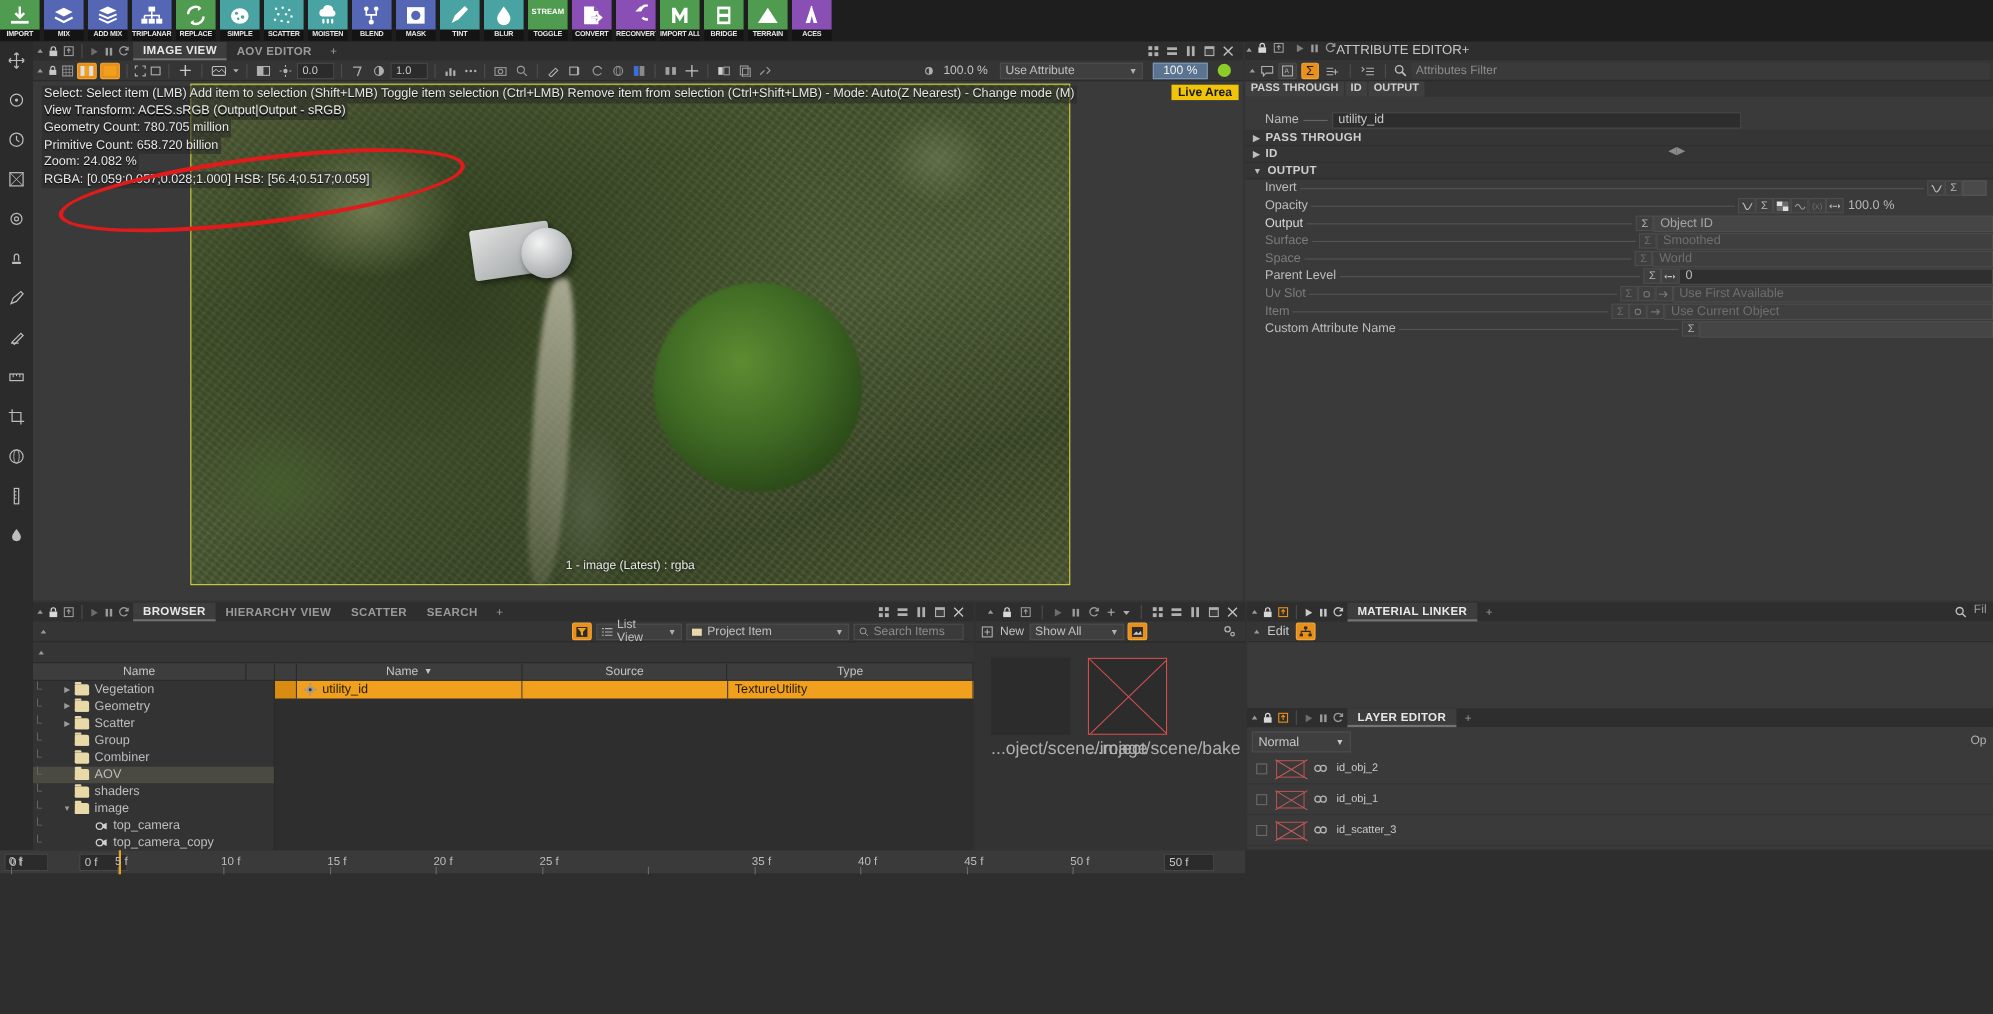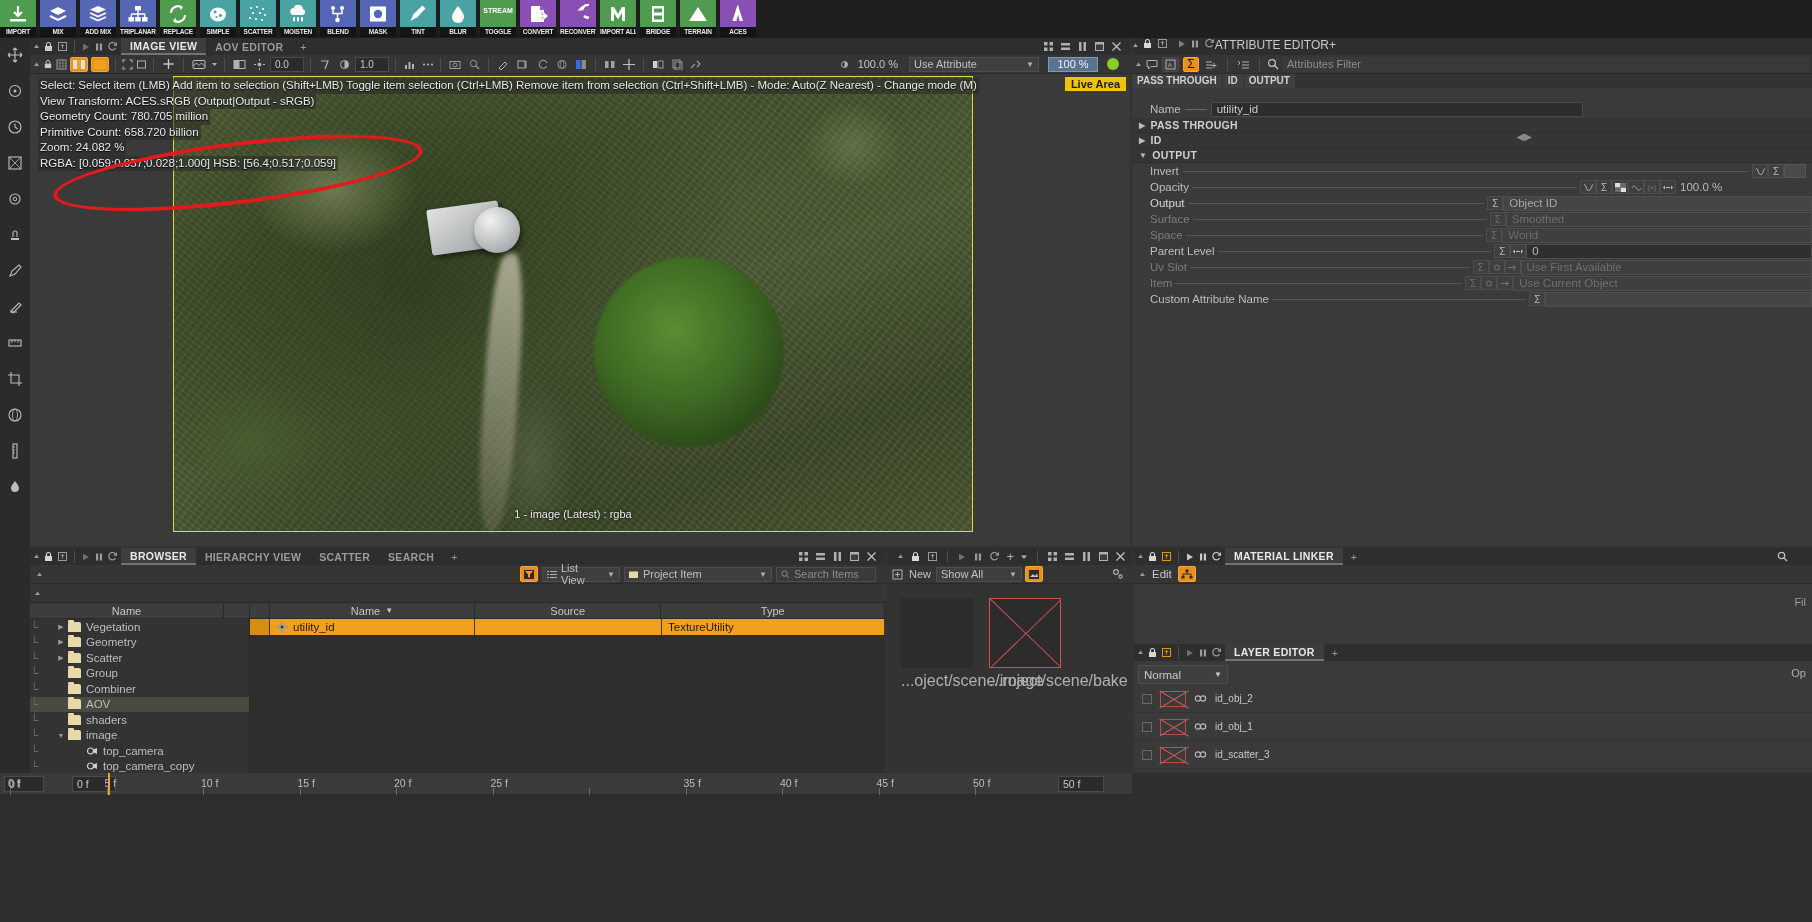--- a/index.html
+++ b/index.html
@@ -1438,21 +1438,21 @@
       </div>
       <div class="tab active">MATERIAL LINKER</div>
       <div class="plus">+</div>
       <div style="flex:1"></div>
       <span class="ic" style="padding-right:6px;">
           <svg width="11" height="11" viewBox="0 0 11 11">
             <circle cx="4.5" cy="4.5" r="3.2" stroke="#c0c0c0" fill="none" stroke-width="1.2"></circle>
             <path d="M7 7l3 3" stroke="#c0c0c0" stroke-width="1.3"></path>
           </svg>
         </span>
-      <span style="font-size:11px;color:#9a9a9a;padding-right:6px;margin-top:48px;">Fil</span>
+      <span style="font-size:11px;color:#9a9a9a;padding-right:6px;">Fil</span>
     </div>
     <div class="editbar">
       <span class="ic">
           <svg width="7" height="7" viewBox="0 0 7 7">
             <path d="M3.5 1.5L6 5H1z" fill="#9a9a9a"></path>
           </svg>
         </span>
       <span style="font-size:11.5px;color:#c8c8c8;">Edit</span>
       <span class="mini on" style="width:18px;height:16px;">
           <svg width="12" height="11" viewBox="0 0 12 11">

